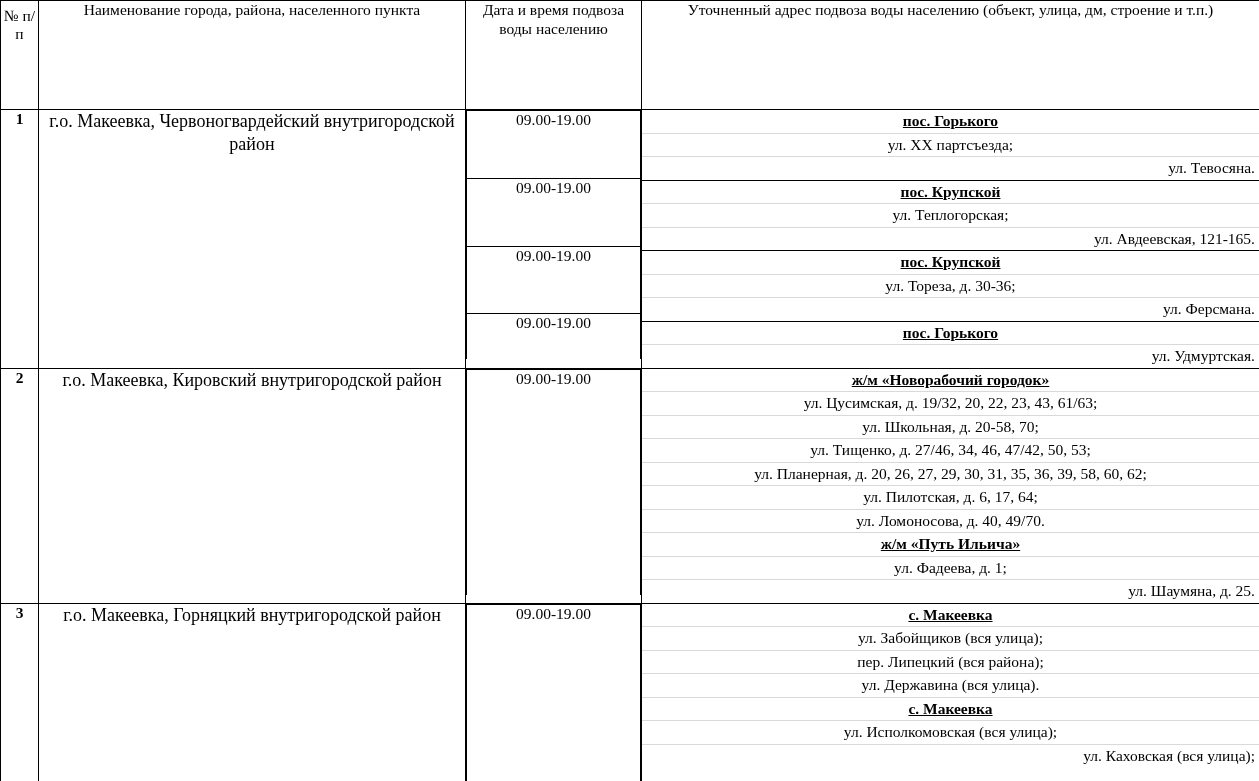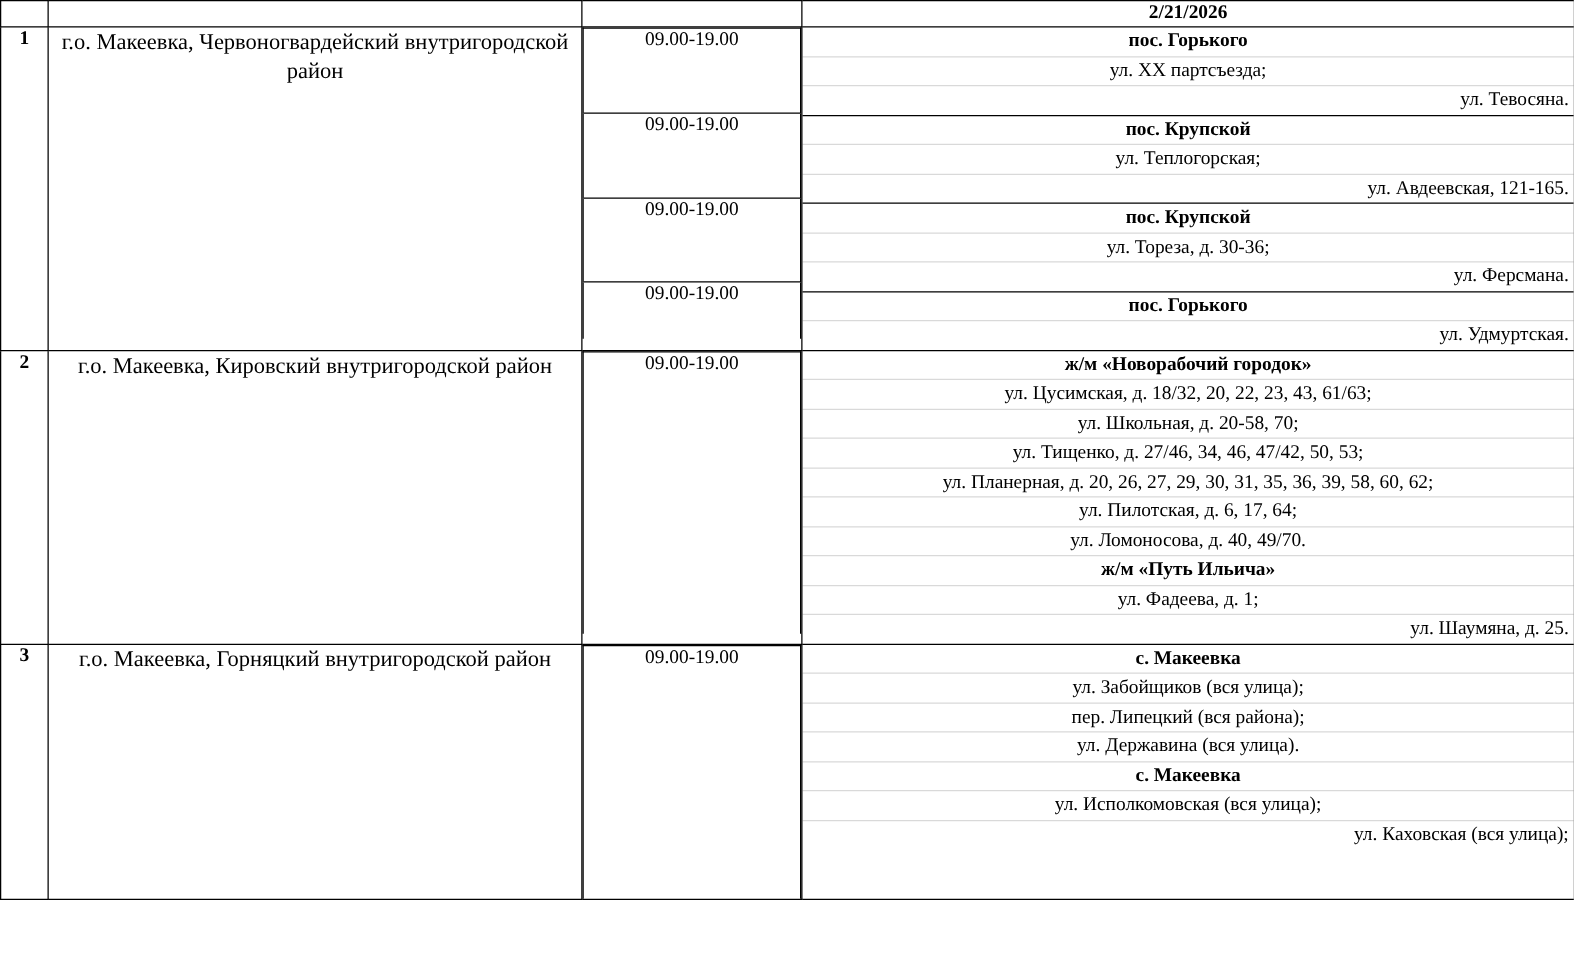--- a/index.html
+++ b/index.html
@@ -86,23 +86,25 @@
     line-height: 1.0;
     padding: 3px 4px 4px 4px;
     border-bottom: 1px solid #d9d9d9;
   }
   .addr-line:last-child {
     border-bottom: none;
     text-align: right;
   }
   .addr-line.bold {
     font-weight: bold;
+    text-decoration: underline;
   }
   .addr-line.bold-underline {
     font-weight: bold;
+    text-decoration: underline;
   }
   
   .date-sub {
     border-bottom: 1px solid #000000;
     text-align: center;
     padding: 4px 0 0 0;
     font-size: 15.5px;
     box-sizing: border-box;
   }
   .date-sub:last-child { border-bottom: none; }
@@ -127,25 +129,25 @@
 
 <div class="page">
   <table class="doc">
     <colgroup>
       <col class="c-num">
       <col class="c-name">
       <col class="c-date">
       <col class="c-addr">
     </colgroup>
     <tbody>
-      <tr class="daterow">
-        <td></td>
-        <td></td>
-        <td></td>
-        <td class="date-cell">2/21/2026</td>
+      <tr class="head-tr">
+        <td class="headcell num">№ п/п</td>
+        <td class="headcell">Наименование города, района, населенного пункта</td>
+        <td class="headcell">Дата и время подвоза воды населению</td>
+        <td class="headcell">Уточненный адрес подвоза воды населению (объект, улица, дм, строение и т.п.)</td>
       </tr>
     </tbody>
     <tbody id="rows-body">
         <tr>
           <td class="numcell">1</td>
           <td class="namecell">г.о. Макеевка, Червоногвардейский внутригородской район</td>
           <td>
             <table class="subtable">
               <tbody>
                 <tr>
@@ -193,21 +195,21 @@
               <tbody>
                 <tr>
                   <td class="date-sub" style="height: 226px;">09.00-19.00</td>
                 </tr>
               </tbody>
             </table>
           </td>
           <td class="addrcell">
             <div class="addr-group">
               <div class="addr-line bold-underline">ж/м «Новорабочий городок»</div>
-              <div class="addr-line">ул. Цусимская, д. 18/32, 20, 22, 23, 43, 61/63;</div>
+              <div class="addr-line">ул. Цусимская, д. 19/32, 20, 22, 23, 43, 61/63;</div>
               <div class="addr-line">ул. Школьная, д. 20-58, 70;</div>
               <div class="addr-line">ул. Тищенко, д. 27/46, 34, 46, 47/42, 50, 53;</div>
               <div class="addr-line">ул. Планерная, д. 20, 26, 27, 29, 30, 31, 35, 36, 39, 58, 60, 62;</div>
               <div class="addr-line">ул. Пилотская, д. 6, 17, 64;</div>
               <div class="addr-line">ул. Ломоносова, д. 40, 49/70.</div>
               <div class="addr-line bold-underline">ж/м «Путь Ильича»</div>
               <div class="addr-line">ул. Фадеева, д. 1;</div>
               <div class="addr-line">ул. Шаумяна, д. 25.</div>
             </div>
           </td>

